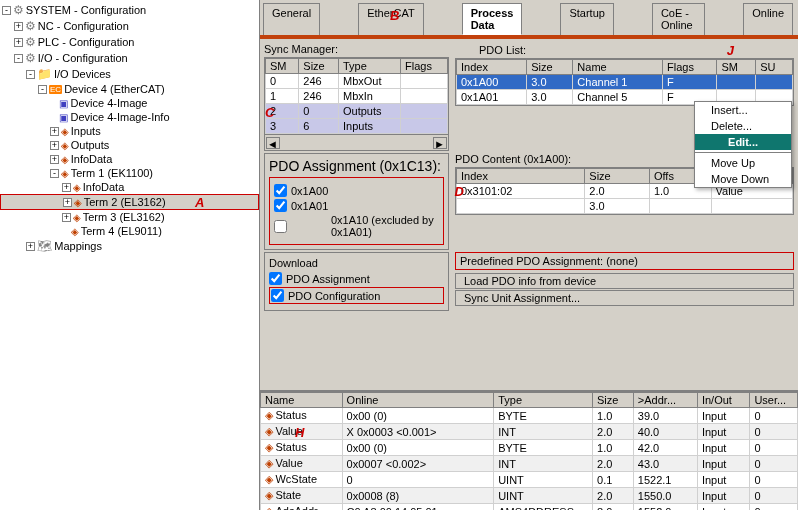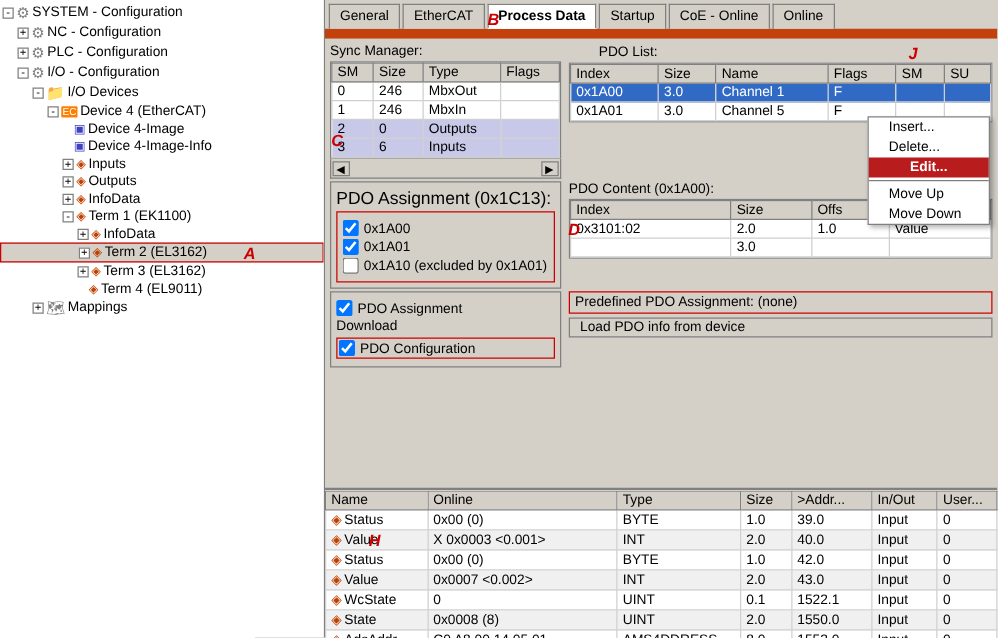--- a/index.html
+++ b/index.html
@@ -10,21 +10,21 @@
     
     .left-panel { width: 260px; background: #ffffff; border-right: 1px solid #808080; overflow: hidden; flex-shrink: 0; }
     .tree-container { padding: 2px 0; }
     .tree-item { display: flex; align-items: center; padding: 1px 0; cursor: default; white-space: nowrap; }
     .expand-btn { width: 9px; height: 9px; border: 1px solid #808080; background: #fff; display: inline-flex; align-items: center; justify-content: center; font-size: 9px; margin-right: 2px; flex-shrink: 0; cursor: pointer; }
     
     
     .right-panel { flex: 1; background: #d4d0c8; display: flex; flex-direction: column; overflow: hidden; }
     
     
-    .tabs-bar { display: flex; background: #d4d0c8; padding: 3px 3px 0 3px; border-bottom: 8px solid #c2410c; }
+    .tabs-bar { display: flex; background: #d4d0c8; padding: 3px 3px 0 3px; border-bottom: 4px solid #c2410c; gap: 36px; }
     .tab { padding: 3px 8px; border: 1px solid #808080; border-bottom: none; background: #d4d0c8; cursor: pointer; font-size: 11px; margin-right: 2px; }
     .tab.active { background: #ffffff; border-bottom: 1px solid #ffffff; font-weight: bold; z-index: 1; }
     
     
     .tab-content { background: #d4d0c8; flex: 1; overflow: hidden; position: relative; }
     .section-label { font-size: 11px; margin-bottom: 2px; }
     .data-table { width: 100%; border-collapse: collapse; font-size: 11px; }
     .data-table th { background: #d4d0c8; border: 1px solid #808080; padding: 1px 4px; text-align: left; font-weight: normal; }
     .data-table td { border: 1px solid #d0d0d0; padding: 1px 4px; }
     .bottom-table { width: 100%; border-collapse: collapse; font-size: 11px; }
@@ -245,21 +245,21 @@
                   <td></td>
                   <td></td>
                 </tr>
               </tbody>
             </table>
           </div>
 
           <div style="position:absolute; right:2px; top:58px; background:#fff; border:1px solid #808080; box-shadow:2px 2px 4px rgba(0,0,0,0.3); z-index:100; min-width:90px;">
             <div style="padding:2px 16px; cursor:pointer; font-size:11px;">Insert...</div>
             <div style="padding:2px 16px; cursor:pointer; font-size:11px;">Delete...</div>
-            <div style="padding:2px 33px; cursor:pointer; font-size:11px; background:#b91c1c; color:white; font-weight:bold;">Edit...</div>
+            <div style="padding:2px 33px; cursor:pointer; font-size:11px; background:#0f766e; color:white; font-weight:bold;">Edit...</div>
             <div style="height:1px; background:#808080; margin:2px 0;"></div>
             <div style="padding:2px 16px; cursor:pointer; font-size:11px;">Move Up</div>
             <div style="padding:2px 16px; cursor:pointer; font-size:11px;">Move Down</div>
           </div>
 
           <span style="position:absolute; right:92px; top:58px; color:#cc0000; font-weight:bold; font-style:italic; font-size:13px;">F</span>
         </div>
       </div>
 
       <div style="display:flex; padding:0 4px 2px 4px; gap:6px; align-items:flex-start;">
@@ -269,21 +269,21 @@
             <div style="font-size:14px; margin-bottom:3px;">PDO Assignment (0x1C13):</div>
             <div style="border:1px solid #cc0000; padding:4px;">
               <div style="display:flex; align-items:center; font-size:11px; margin:2px 0;">
                 <input type="checkbox" checked="" style="margin-right: 4px;">
                 <span>0x1A00</span>
               </div>
               <div style="display:flex; align-items:center; font-size:11px; margin:2px 0;">
                 <input type="checkbox" checked="" style="margin-right: 4px;">
                 <span>0x1A01</span>
               </div>
-              <div style="display:flex; align-items:center; font-size:11px; margin:2px 0;">
+              <div style="display:flex; align-items:center; font-size:11px; margin:2px 0;gap:40px;">
                 <input type="checkbox" style="margin-right: 4px;">
                 <span>0x1A10 (excluded by 0x1A01)</span>
               </div>
             </div>
 
             <span style="position:absolute; right:-16px; top:30px; color:#cc0000; font-weight:bold; font-style:italic; font-size:13px;">D</span>
           </div>
         </div>
 
         <div style="flex:1;">
@@ -314,35 +314,36 @@
               </tbody>
             </table>
           </div>
         </div>
       </div>
 
       <div style="display:flex; padding:0 4px 2px 4px; gap:6px; align-items:flex-start;">
 
         <div style="flex: 0 0 185px;">
           <div style="border:1px solid #808080; padding:4px; background:#d4d0c8;">
+            <div style="font-size:11px; margin-bottom:3px;">Download</div>
             <div style="display:flex; align-items:center; font-size:11px; margin:2px 0;">
               <input type="checkbox" checked="" style="margin-right: 4px;">
               <span>PDO Assignment</span>
             </div>
-            <div style="font-size:11px; margin-bottom:3px;">Download</div>
             <div style="display:flex; align-items:center; font-size:11px; margin:2px 0; border:1px solid #cc0000; padding:1px;">
               <input type="checkbox" checked="" style="margin-right: 4px;">
               <span>PDO Configuration</span>
             </div>
           </div>
         </div>
 
         <div style="flex:1;">
           <div style="border:1px solid #cc0000; padding:2px 4px; font-size:11px; background:#d4d0c8; margin-bottom:3px;">Predefined PDO Assignment: (none)</div>
           <button style="border:1px solid #808080; background:#d4d0c8; padding:1px 8px; font-size:11px; cursor:pointer; margin:1px 0; display:block; width:100%; text-align:left;">Load PDO info from device</button>
+          <button style="border:1px solid #808080; background:#d4d0c8; padding:1px 8px; font-size:11px; cursor:pointer; margin:1px 0; display:block; width:100%; text-align:left;">Sync Unit Assignment...</button>
         </div>
       </div>
     </div>
 
     <div style="border-top:2px solid #808080; background:#fff; overflow-y:auto; flex:0 0 120px;">
       <table class="bottom-table" style="width:100%;">
         <thead>
           <tr>
             <th style="width:70px;">Name</th>
             <th style="width:130px;">Online</th>

